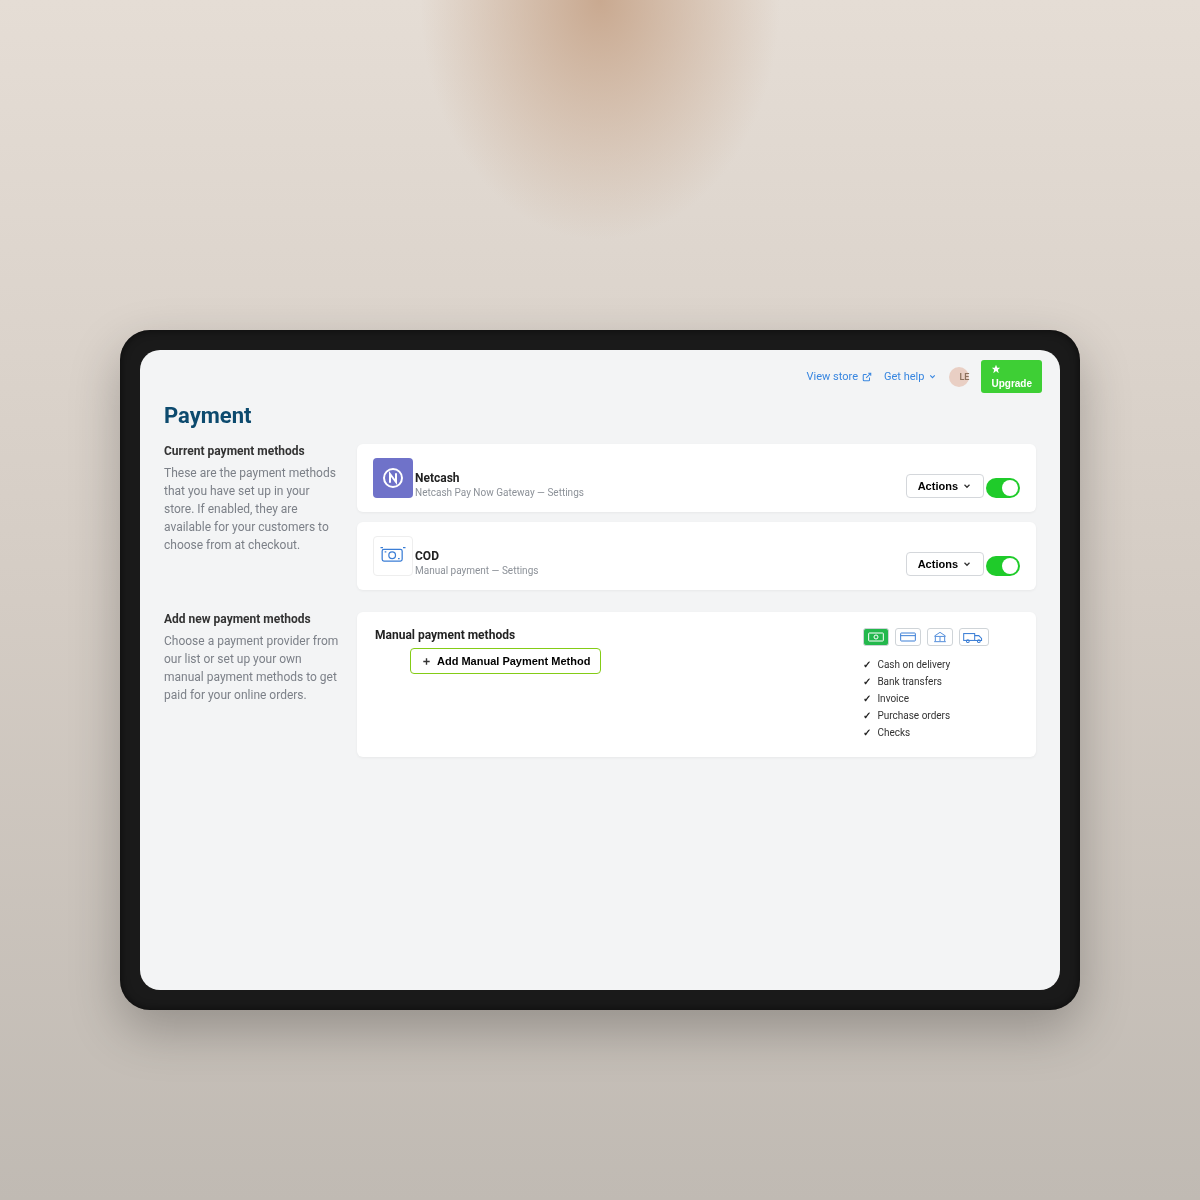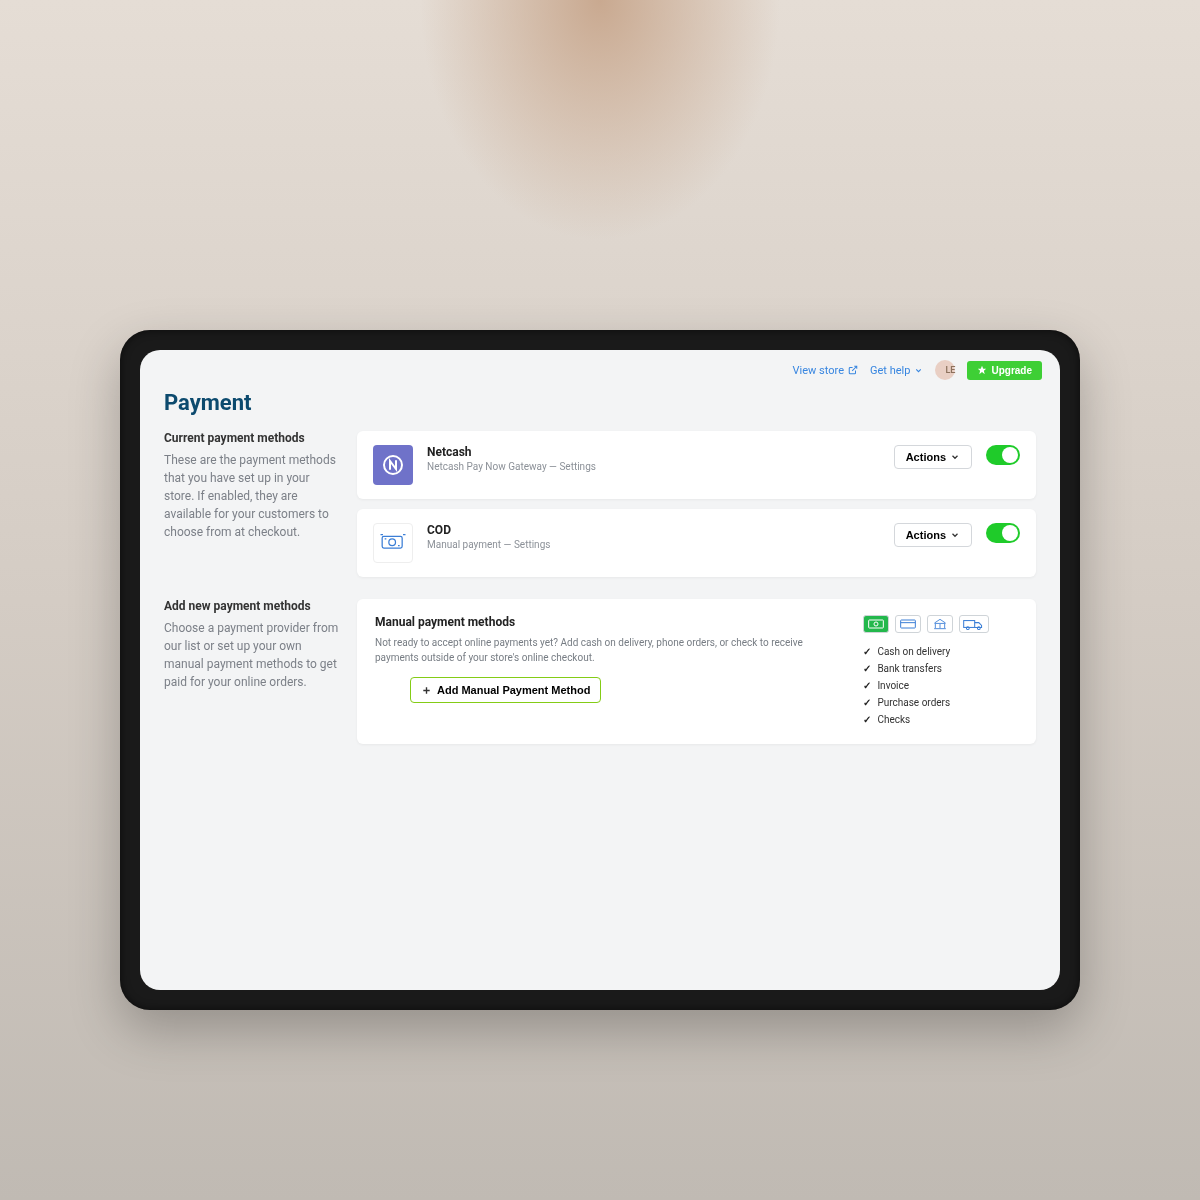--- a/index.html
+++ b/index.html
@@ -47,41 +47,41 @@
     justify-content: flex-end;
     align-items: center;
     gap: 12px;
     padding: 10px 18px 4px;
   }
   .topbar a { color: #3886e0; text-decoration: none; font-size: 11px; display: flex; align-items: center; gap: 4px; cursor: pointer; }
   .avatar { width: 20px; height: 20px; border-radius: 50%; background: #e9cfc4; color: #8c715d; display: flex; align-items: center; justify-content: flex-end; font-size: 9px; font-weight: 600; }
   .upgrade-btn {
     background: #3ecf35; color: #fff; border: none; border-radius: 3px;
     padding: 4px 10px; font-size: 10px; font-weight: 600; cursor: pointer;
-    display: flex; align-items: flex-start; gap: 4px;
+    display: flex; align-items: flex-start; gap: 4px; flex-direction: column;
   }
 
   .content { padding: 6px 24px 24px; display: flex; flex-direction: column; }
 
   h1 { font-size: 22px; font-weight: 700; color: #0c4a6e; margin-bottom: 16px; }
 
   .section { display: flex; gap: 18px; margin-bottom: 22px; }
   .section-left { width: 175px; flex-shrink: 0; }
   .section-right { flex: 1; display: flex; flex-direction: column; gap: 10px; }
   .section-title { font-size: 12px; font-weight: 700; color: #333; margin-bottom: 6px; }
   .section-desc { font-size: 12px; color: #7c8088; line-height: 1.5; }
 
   .card {
     background: #fff;
     border-radius: 6px;
     padding: 14px 16px;
     box-shadow: 0 1px 3px rgba(0,0,0,0.05);
     display: flex;
-    align-items: flex-start;
-    gap: 14px;
+    align-items: flex-end;
+    gap: 2px;
   }
 
   .provider-logo {
     width: 40px; height: 40px; border-radius: 4px;
     display: flex; align-items: center; justify-content: center;
     flex-shrink: 0;
   }
   .netcash-logo { background: #6f72c9; }
   .cod-logo { border: 1px solid #eee; }
 
@@ -230,21 +230,20 @@
         <div class="section">
           <div class="section-left">
             <div class="section-title">Add new payment methods</div>
             <div class="section-desc">Choose a payment provider from our list or set up your own manual payment methods to get paid for your online orders.</div>
           </div>
           <div class="section-right">
 
             <div class="manual-card">
               <div class="manual-left">
                 <div class="manual-title">Manual payment methods</div>
-                <div class="manual-desc">Not ready to accept online payments yet? Add cash on delivery, phone orders, or check to receive payments outside of your store's online checkout.</div>
                 <button class="add-manual-btn">
                   <svg width="11" height="11" viewBox="0 0 24 24" fill="none" stroke="#333" stroke-width="3">
                       <path d="M12 5v14M5 12h14"></path>
                     </svg>
                   <span>Add Manual Payment Method</span>
                 </button>
               </div>
               <div class="manual-right">
                 <div class="icon-row">
                   <span class="icon-cash">

